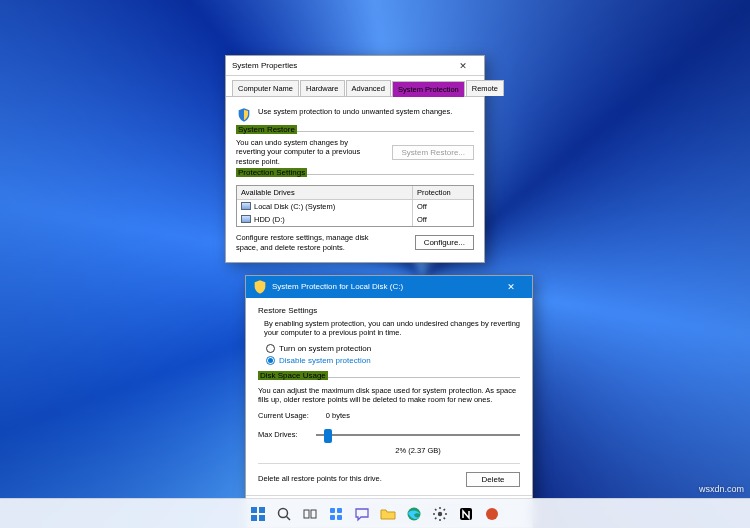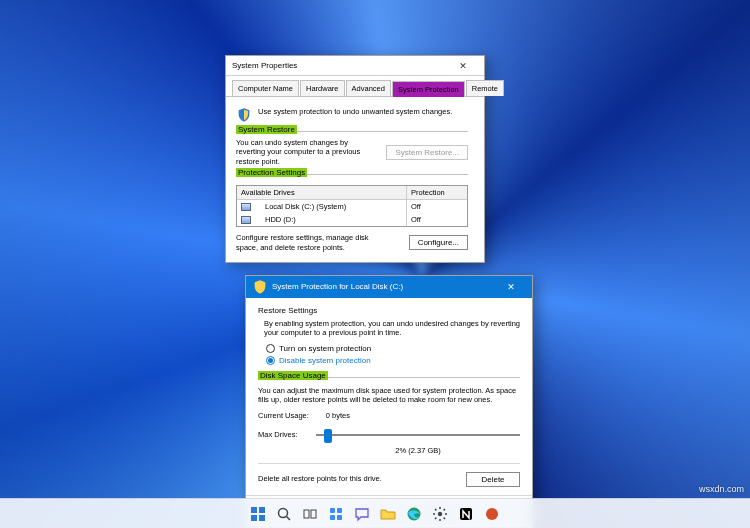--- a/index.html
+++ b/index.html
@@ -7,34 +7,34 @@
 .wallpaper{position:absolute;inset:0;background:radial-gradient(circle at 55% 50%,#4facfe 0%,#2e7bff 10%,#1b5de0 25%,#0a3bc9 40%,#042fb5 55%,#011d80 75%,#000c45 100%);z-index:0}
 .swirl{position:absolute;inset:-100px;background:conic-gradient(from 210deg at 55% 52%,#5fb6ff 0deg,#1250c8 40deg,#3e8bff 70deg,#0a2fa0 110deg,#62a8ff 140deg,#0b2a8a 200deg,#4a96ff 250deg,#0a1d70 310deg,#5fb6ff 360deg);filter:blur(3px);opacity:.85;z-index:0}
 .window{position:absolute;background:#fff;border:1px solid #a3a3a3;box-shadow:4px 4px 14px rgba(0,0,0,.35);font-size:8px;color:#000}
 .sysprops{width:260px;left:225px;top:55px;z-index:5}
 .titlebar{height:20px;display:flex;align-items:center;padding:0 6px;border-bottom:1px solid #d0d0d0;font-size:8px}
 .titlebar .title{flex:1}
 .close-x{width:30px;text-align:center;font-size:9px;color:#333;cursor:default}
 .tabs{display:flex;border-bottom:1px solid #c0c0c0;padding:4px 6px 0 6px;gap:1px;font-size:7.5px}
 .tab{padding:3px 5px;border:1px solid #c0c0c0;border-bottom:none;background:#f4f4f4;cursor:default;white-space:nowrap}
 .tab.active{background:#a21caf;position:relative;top:1px}
-.panel{padding:6px 16px 10px 10px}
+.panel{padding:6px 10px 10px 10px}
 .info-row{display:flex;gap:6px;margin:4px 0 8px 0}
 .shield{width:16px;height:16px;flex:0 0 16px;display:inline-flex;align-items:center;justify-content:center}
 .groupbox{border-top:1px solid #c0c0c0;padding-top:6px;margin-top:8px;position:relative}
-.grouplabel{position:absolute;top:-7px;left:0;background:#84cc16;padding:0 2px;font-size:8px}
+.grouplabel{position:absolute;top:-7px;left:0;background:#4d7c0f;padding:0 2px;font-size:8px}
 .btn{border:1px solid #888;background:#fdfdfd;padding:2px 8px;font-size:8px;min-width:54px;text-align:center;cursor:default}
 .btn.disabled{color:#9a9a9a;border-color:#c6c6c6}
 .row-between{display:flex;justify-content:space-between;align-items:center;gap:8px}
 .drive-list{border:1px solid #999;margin-top:4px;font-size:7.5px}
 .drive-header{display:flex;background:#f2f2f2;border-bottom:1px solid #ccc}
 .drive-col1{flex:1;padding:2px 4px;border-right:1px solid #ccc}
 .drive-col2{width:60px;padding:2px 4px}
 .drive-row{display:flex}
-.drive-row .drive-col1{display:flex;align-items:center;gap:14px}
+.drive-row .drive-col1{display:flex;gap:3px}
 .disk-icon{width:10px;height:8px;background:linear-gradient(#cfe3ff,#7fa8e0);border:1px solid #567;display:inline-block}
 .subdlg{width:288px;left:245px;top:275px;z-index:10}
 .subdlg .titlebar{background:#0a78d4;color:#fff;border-bottom:1px solid #0a78d4;height:22px}
 .subdlg .close-x{color:#fff}
 .subpanel{padding:8px 12px 8px 12px}
 .radio-row{display:flex;align-items:center;gap:4px;margin:3px 0 3px 8px}
 .radio{width:9px;height:9px;border:1px solid #333;border-radius:50%;display:inline-flex;align-items:center;justify-content:center}
 .radio.checked::after{content:"";width:5px;height:5px;background:#0a78d4;border-radius:50%}
 .radio.checked{border-color:#0a78d4}
 .radio-row.sel{color:#0a78d4}

